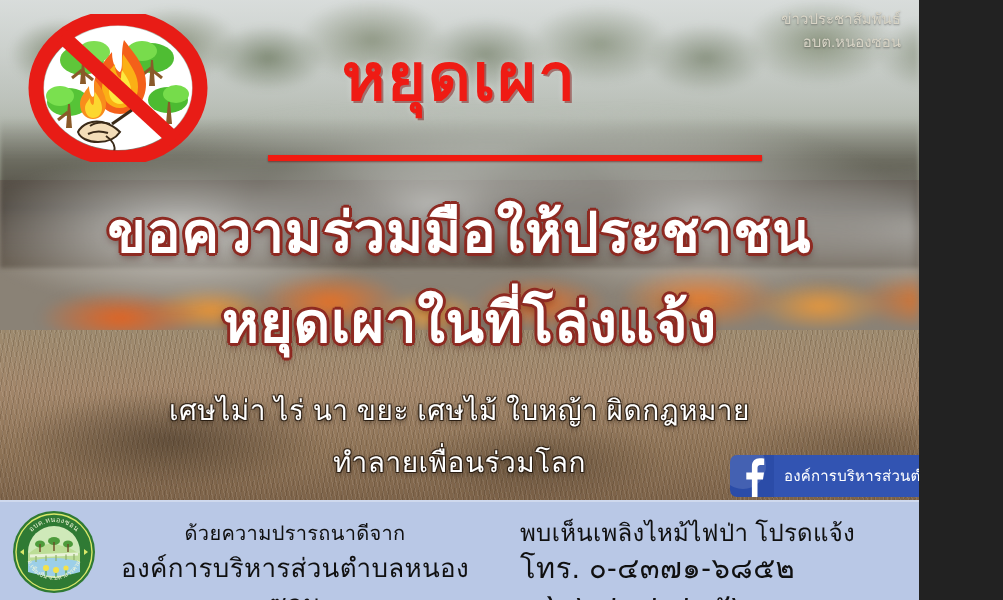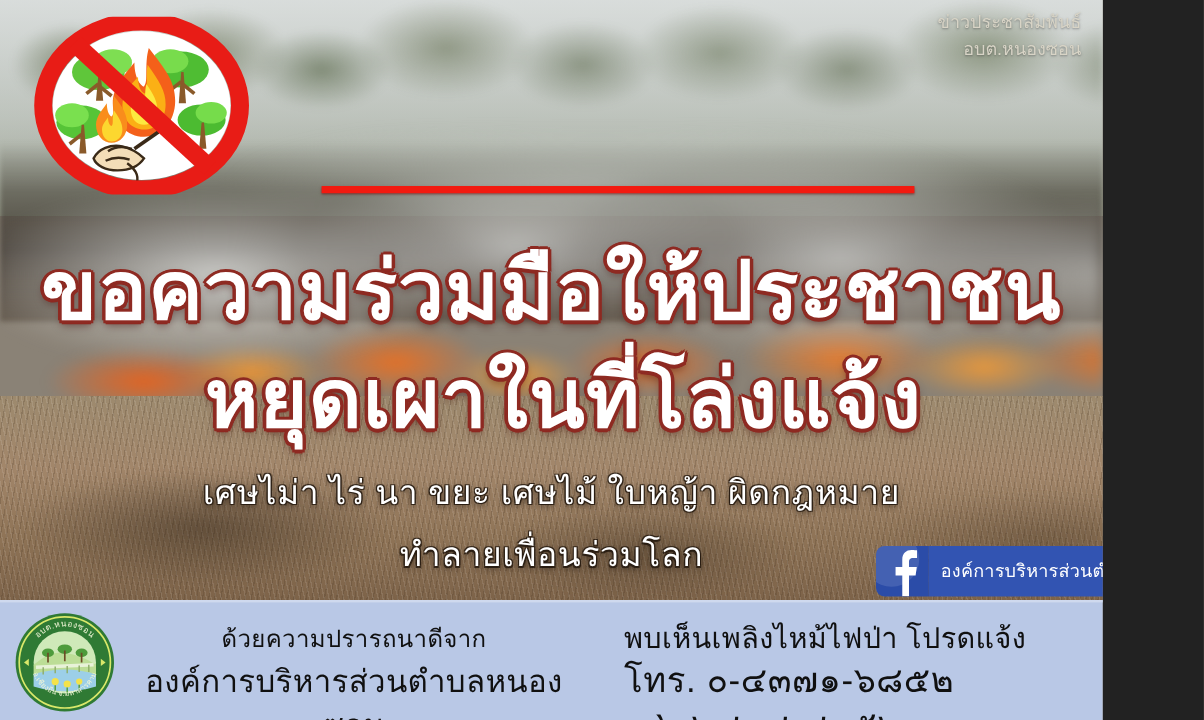--- a/index.html
+++ b/index.html
@@ -143,21 +143,21 @@
     background: #f21a10;
     box-shadow: 0 1px 2px rgba(90,0,0,0.5);
   }
 
   
   .bigline {
     position: absolute;
     left: 0; right: 0;
     text-align: center;
     color: #ffffff;
-    font-size: 68px;
+    font-size: 56px;
     font-weight: bold;
     letter-spacing: 1px;
     text-shadow:
       -2px -2px 0 #8e2a22,  2px -2px 0 #8e2a22,
       -2px  2px 0 #8e2a22,  2px  2px 0 #8e2a22,
        0   -3px 0 #8e2a22,  0    3px 0 #8e2a22,
       -3px  0   0 #8e2a22,  3px  0   0 #8e2a22,
        0    4px 8px rgba(60,10,6,0.55);
   }
   .bigline-1 { top: 188px; }
@@ -316,20 +316,21 @@
       <ellipse cx="98" cy="74" rx="82" ry="70" fill="none" stroke="#e81c16" stroke-width="15"></ellipse>
       <line x1="42" y1="22" x2="155" y2="126" stroke="#e81c16" stroke-width="15" stroke-linecap="butt"></line>
     </svg>
   </div>
 
   <div class="topright">
     <div class="l1">ข่าวประชาสัมพันธ์</div>
     <div class="l2">อบต.หนองซอน</div>
   </div>
 
+  <div class="headline">หยุดเผา</div>
   <div class="divider"></div>
 
   <div class="bigline bigline-1">ขอความร่วมมือให้ประชาชน</div>
   <div class="bigline bigline-2">หยุดเผาในที่โล่งแจ้ง</div>
 
   <div class="subline subline-1">เศษไม่า ไร่ นา ขยะ เศษไม้ ใบหญ้า ผิดกฎหมาย</div>
   <div class="subline subline-2">ทำลายเพื่อนร่วมโลก</div>
 
   <div class="fb-badge">
     <div class="fb-mark">

